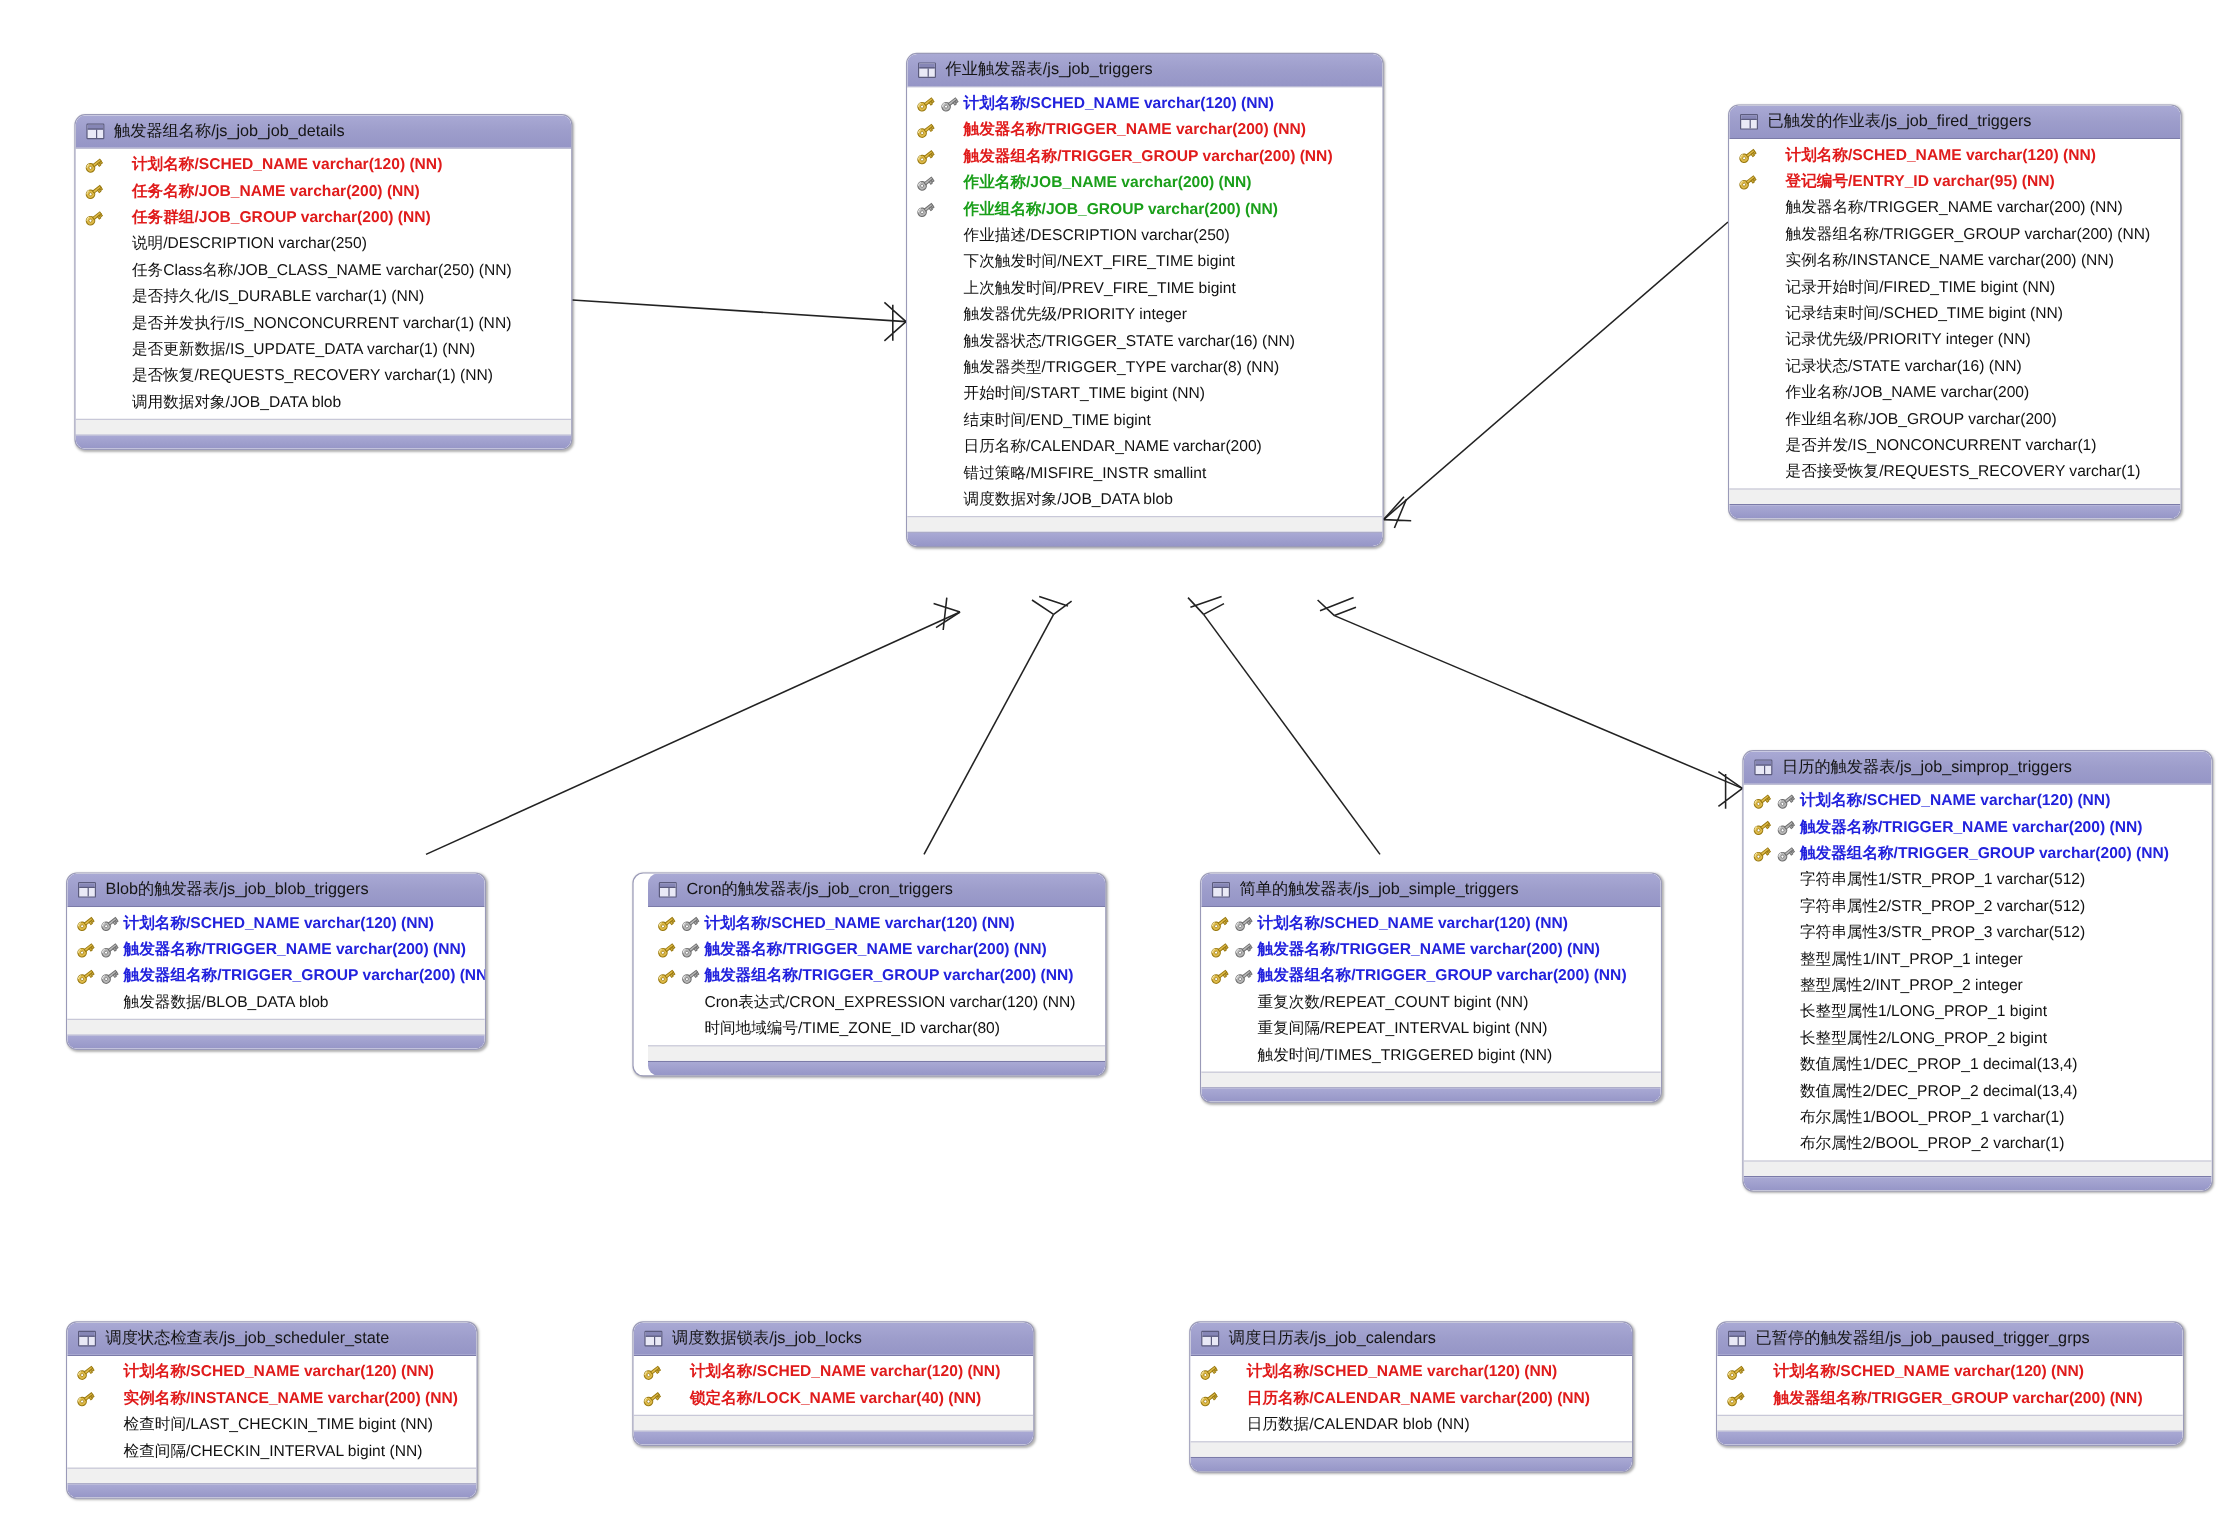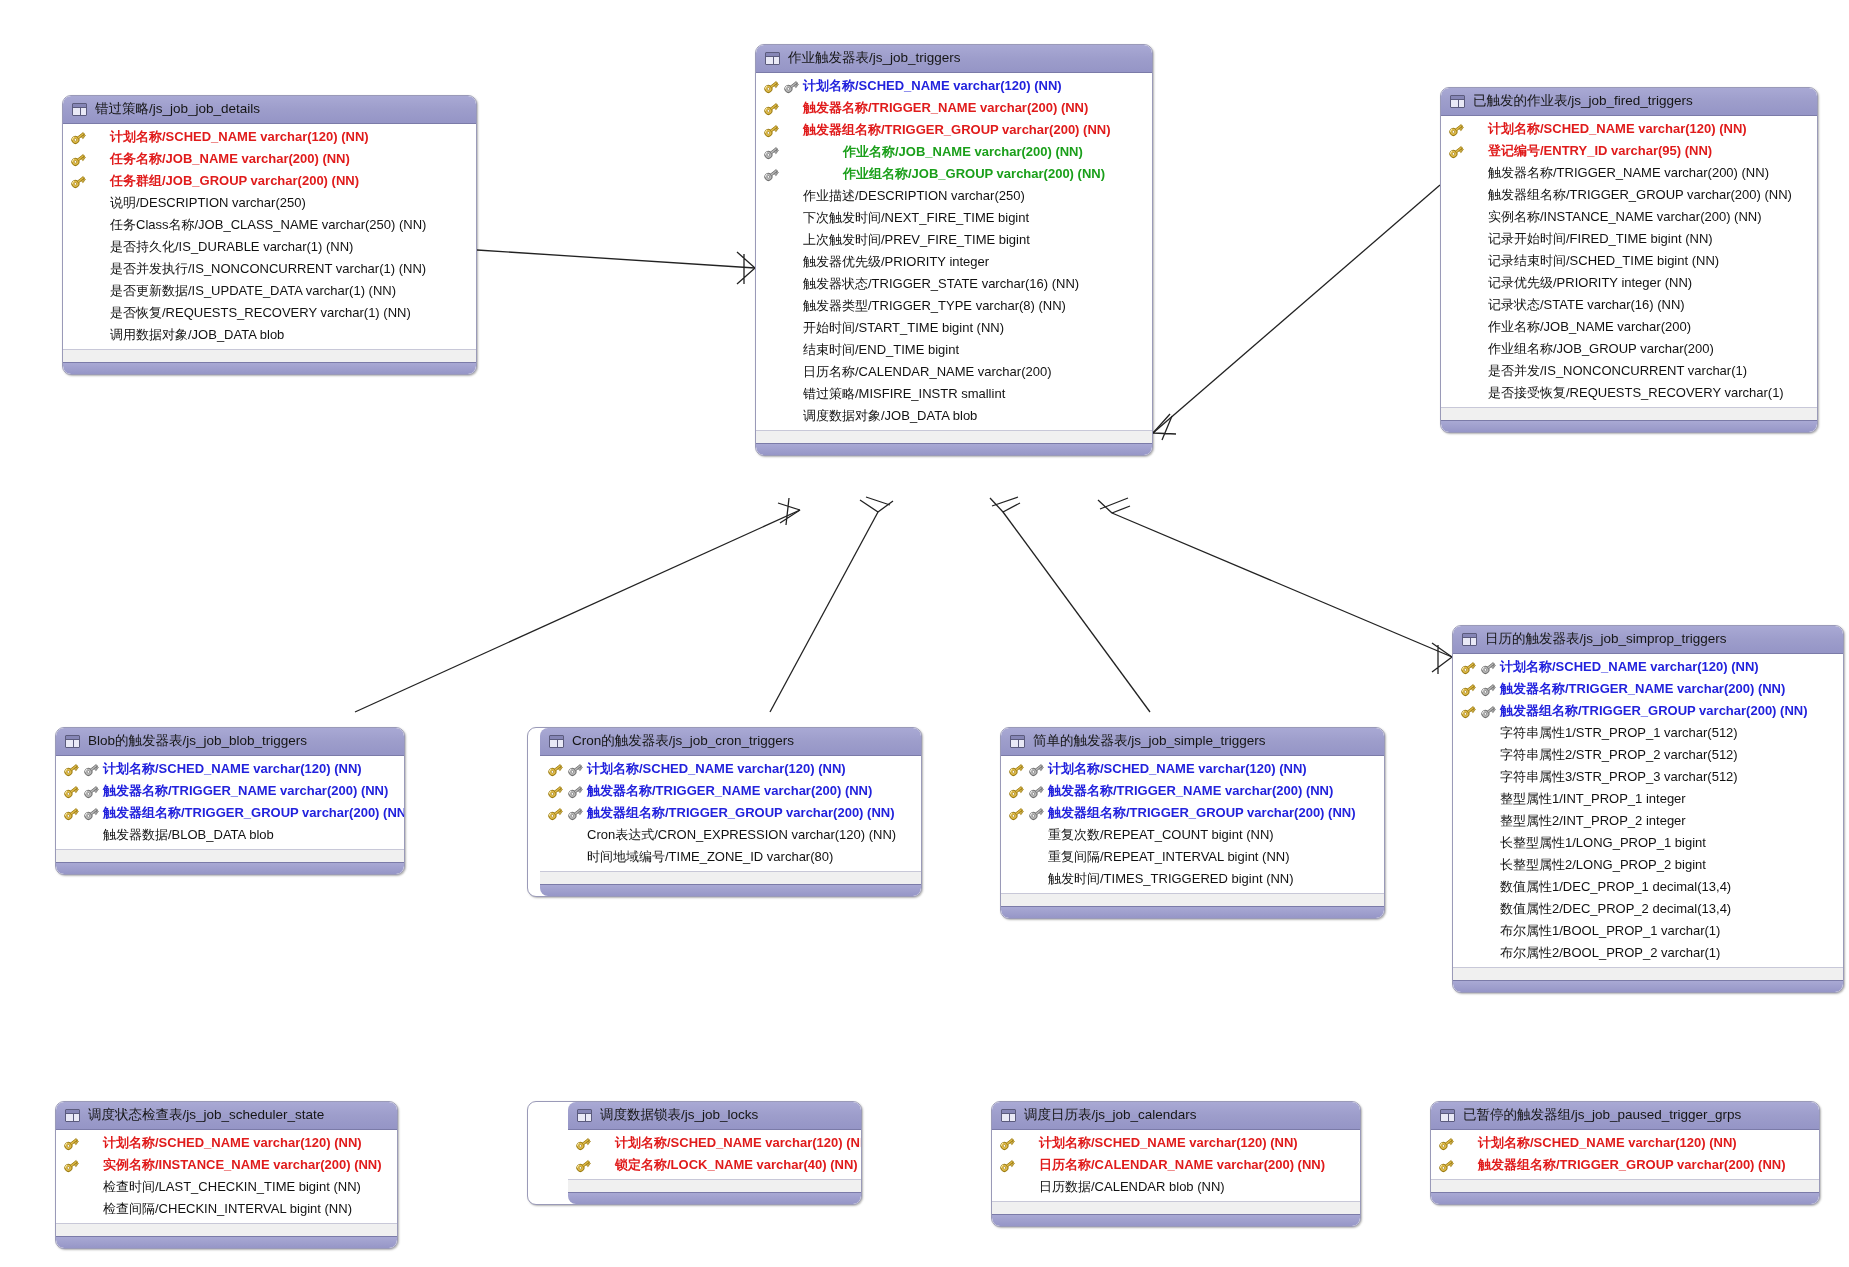--- a/index.html
+++ b/index.html
@@ -49,21 +49,21 @@
     display:flex;align-items:center;
     height:22px;line-height:22px;
     padding:0 9px 0 7px;
     font-size:13px;white-space:nowrap;
   }
   .keys{width:40px;flex:none;display:flex;align-items:center;gap:3px;}
   .keyslot{width:17px;height:15px;flex:none;}
   .attr-text{display:block;}
   .pk  .attr-text{color:#e01b1b;font-weight:bold;}
   .pfk .attr-text{color:#2222dd;font-weight:bold;}
-  .fk  .attr-text{color:#1a9f1a;font-weight:bold;margin-left:40px;}
+  .fk  .attr-text{color:#1a9f1a;font-weight:bold;}
   .plain .attr-text{color:#111111;font-weight:400;}
   .ent-footline{height:12px;background:#f0f0f0;border-top:1px solid #c8c8d8;}
   .ent-foot{
     height:11px;
     background:linear-gradient(180deg,#a9a9d4 0%,#9696c7 100%);
     border-top:1px solid #7b7ba8;
     border-radius:0 0 8px 8px;
   }
 </style>
 </head>
@@ -104,21 +104,21 @@
     <g>
       <path d="M 1112 513 L 1452 657" stroke="#222" stroke-width="1.3" fill="none"></path>
       <path d="M 1112 513 L 1098 500 M 1112 513 L 1130 506 M 1100 509 L 1128 498" stroke="#222" stroke-width="1.3" fill="none"></path>
       <path d="M 1452 657 L 1432 643 M 1452 657 L 1432 672 M 1438 645 L 1438 674" stroke="#222" stroke-width="1.3" fill="none"></path>
     </g>
   </svg>
 
 <div class="entity" style="left: 62px; top: 95px; width: 415px;">
       <div class="ent-header">
         <span class="tbl-icon"></span>
-        <span>错过策略/js_job_job_details</span>
+        <span>触发器组名称/js_job_job_details</span>
       </div>
       <div class="ent-body">
         <div class="attr pk">
           <span class="keys">
             <span class="keyslot"><svg width="17" height="15" viewBox="0 0 17 15" aria-hidden="true">
                 <g transform="rotate(-38 8.5 7.5)">
                   <circle cx="4.6" cy="7.5" r="3.5" fill="#e0bb4a" stroke="#9a7a10" stroke-width="1"></circle>
                   <circle cx="4.6" cy="7.5" r="1.25" fill="#ffffff" stroke="#9a7a10" stroke-width=".6"></circle>
                   <rect x="7.6" y="6.5" width="7.6" height="2.1" fill="#e0bb4a" stroke="#9a7a10" stroke-width=".8"></rect>
                   <rect x="11.2" y="8.4" width="1.6" height="2.5" fill="#e0bb4a" stroke="#9a7a10" stroke-width=".8"></rect>
@@ -863,21 +863,21 @@
           <span class="attr-text">检查时间/LAST_CHECKIN_TIME bigint (NN)</span>
         </div>
         <div class="attr plain">
           <span class="keys"></span>
           <span class="attr-text">检查间隔/CHECKIN_INTERVAL bigint (NN)</span>
         </div>
       </div>
       <div class="ent-footline"></div>
       <div class="ent-foot"></div>
     </div>
-    <div class="entity" style="left: 527px; top: 1101px; width: 335px; padding-left: 40px;">
+    <div class="entity" style="left: 527px; top: 1101px; width: 335px;">
       <div class="ent-header">
         <span class="tbl-icon"></span>
         <span>调度数据锁表/js_job_locks</span>
       </div>
       <div class="ent-body">
         <div class="attr pk">
           <span class="keys">
             <span class="keyslot"><svg width="17" height="15" viewBox="0 0 17 15" aria-hidden="true">
                 <g transform="rotate(-38 8.5 7.5)">
                   <circle cx="4.6" cy="7.5" r="3.5" fill="#e0bb4a" stroke="#9a7a10" stroke-width="1"></circle>

